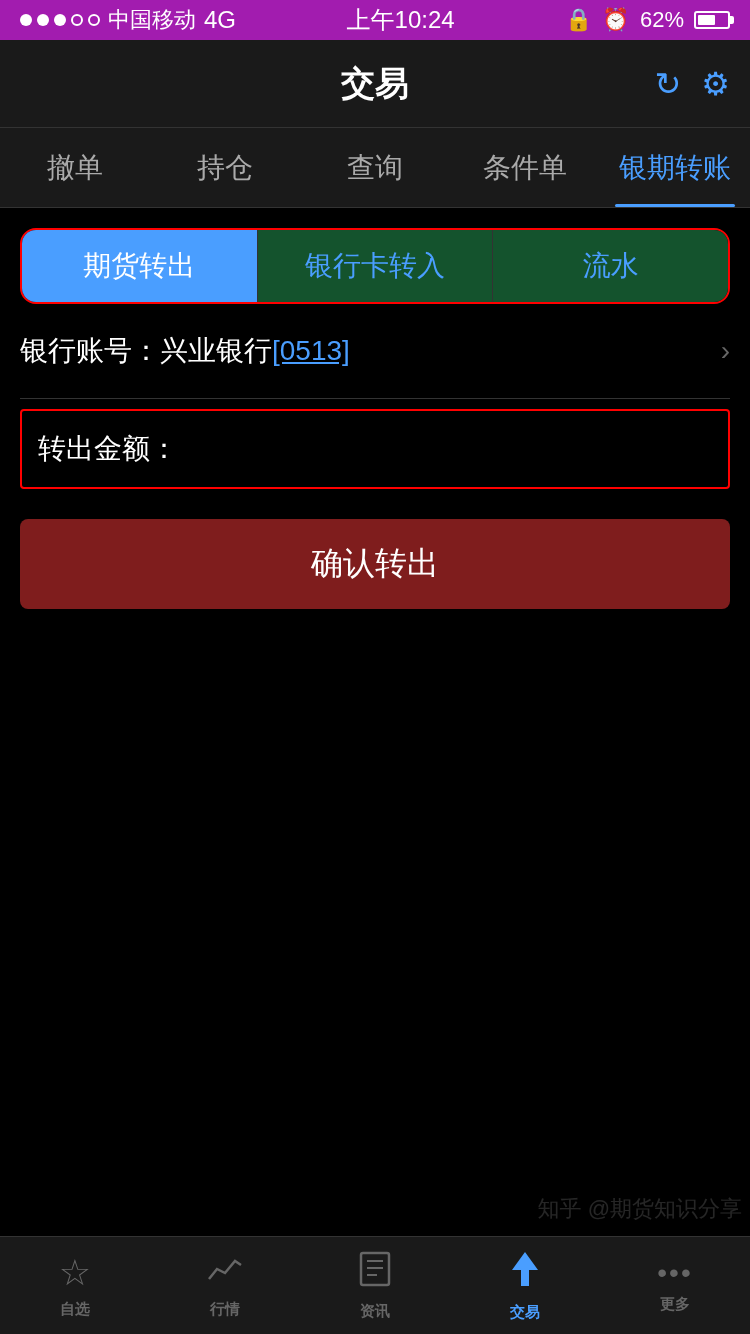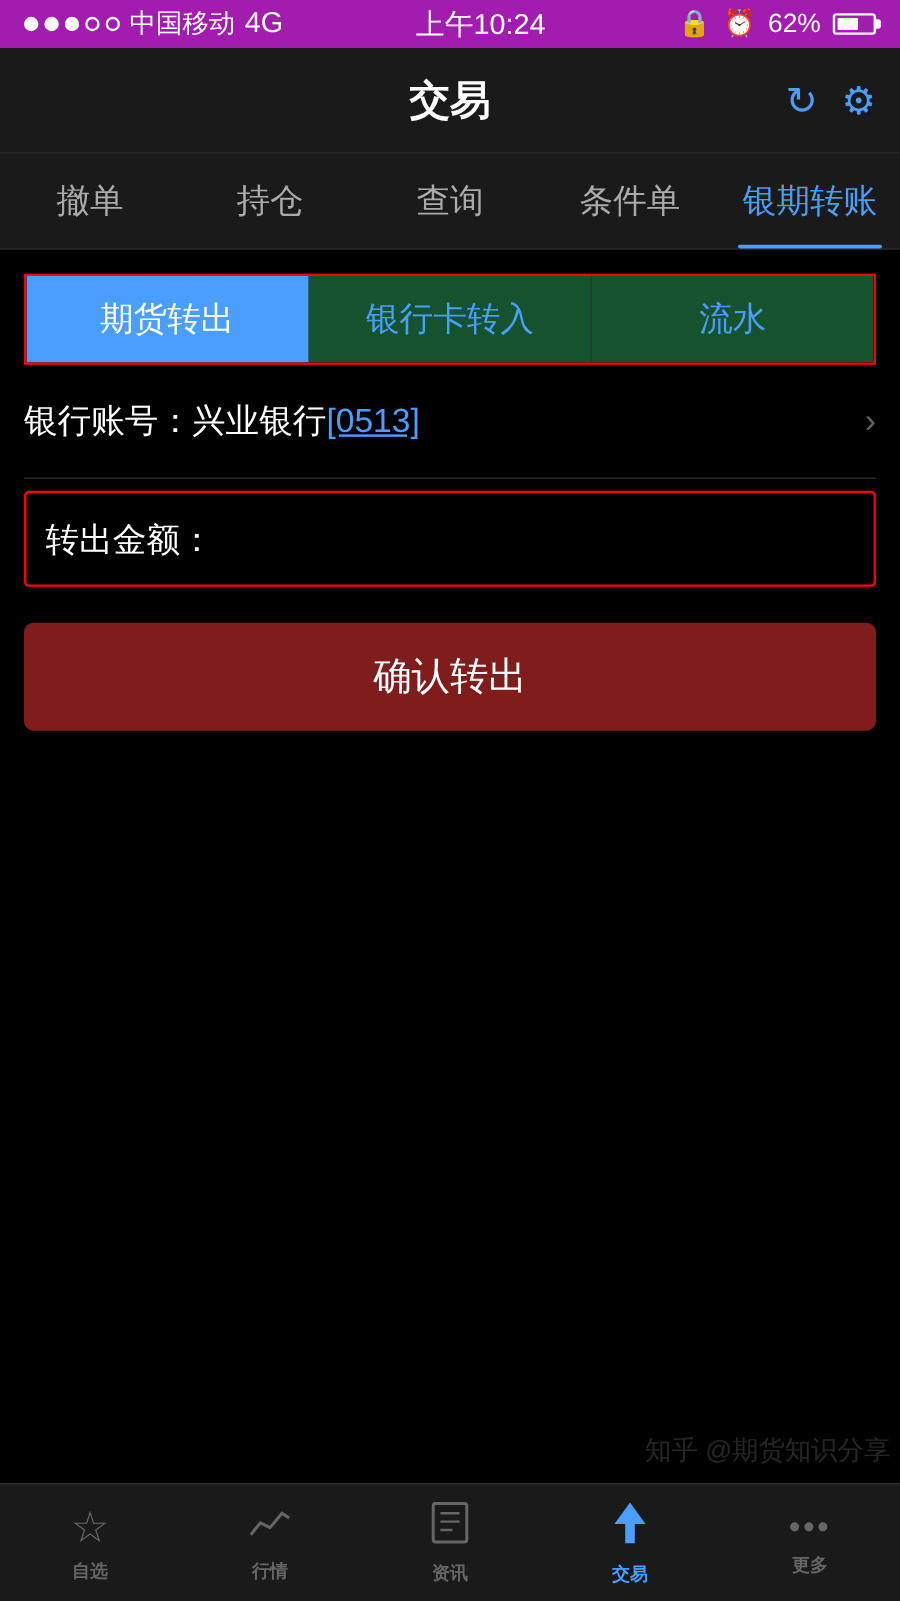--- a/index.html
+++ b/index.html
@@ -102,21 +102,21 @@
       height: 3px;
       background: #4a9eff;
       border-radius: 2px;
     }
 
     
     .sub-tabs {
       display: flex;
       margin: 20px 20px 0;
       border: 2px solid #f00;
-      border-radius: 0;
+      border-radius: 16px;
       overflow: hidden;
     }
     .sub-tab {
       flex: 1;
       height: 72px;
       display: flex;
       align-items: center;
       justify-content: center;
       font-size: 28px;
       cursor: pointer;
@@ -152,27 +152,27 @@
       text-decoration: underline;
     }
     .chevron-right {
       color: #666;
       font-size: 28px;
     }
 
     
     .amount-row {
       display: flex;
+      align-items: center;
       padding: 20px 0;
       border: 2px solid #f00;
       border-radius: 4px;
       margin-top: 10px;
       padding-left: 16px;
       height: 80px;
-      flex-direction: column;
     }
     .amount-label {
       font-size: 28px;
       color: #fff;
       white-space: nowrap;
     }
     .amount-input {
       flex: 1;
       background: transparent;
       border: none;

